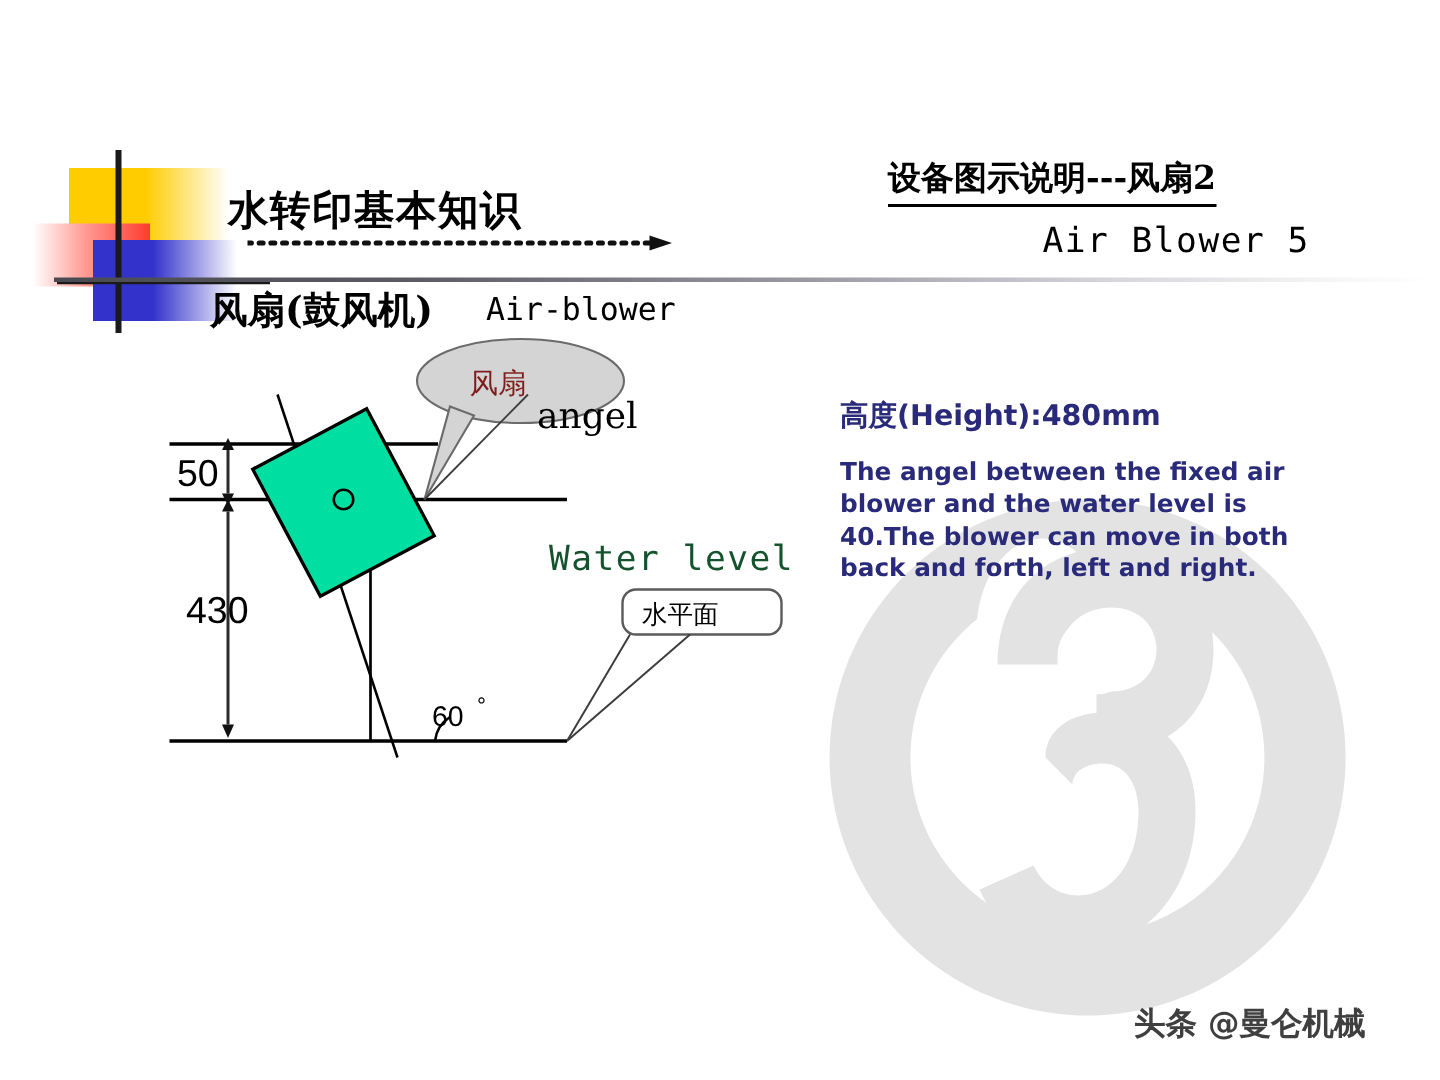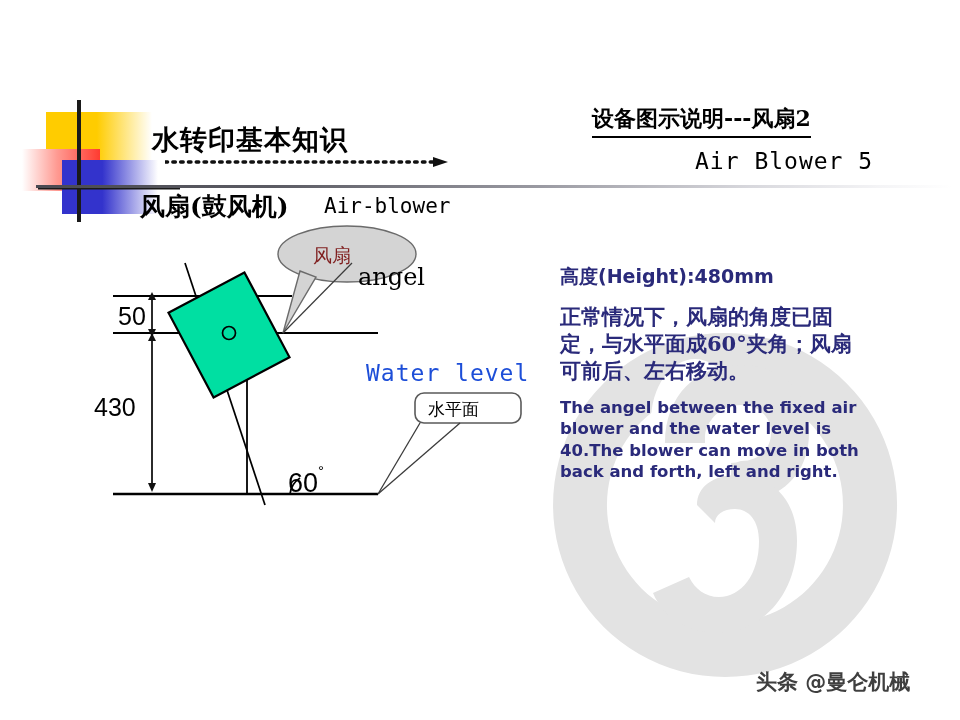--- a/index.html
+++ b/index.html
@@ -127,26 +127,26 @@
     height: 310px;
     z-index: 2;
   }
   .dim-label {
     position: absolute;
     font-family: "Liberation Sans", "DejaVu Sans", sans-serif;
     color: #000000;
     z-index: 3;
   }
   .dim-50 { left: 118px; top: 302px; font-size: 25px; }
-  .dim-430 { left: 94px; top: 393px; font-size: 25px; }
+  .dim-430 { left: 124px; top: 393px; font-size: 25px; }
   .ang-60 {
     position: absolute;
     left: 288px; top: 468px;
     font-family: "Liberation Sans", "DejaVu Sans", sans-serif;
-    font-size: 27px;
+    font-size: 19px;
     color: #000000;
     z-index: 3;
   }
   .ang-deg {
     position: absolute;
     left: 318px; top: 462px;
     font-family: "Liberation Sans", "DejaVu Sans", sans-serif;
     font-size: 15px;
     color: #000000;
     z-index: 3;
@@ -166,21 +166,21 @@
     font-size: 24px;
     color: #000000;
     z-index: 4;
   }
   .water-en {
     position: absolute;
     left: 366px; top: 360px;
     font-family: "DejaVu Sans Mono", "Liberation Mono", monospace;
     font-size: 23px;
     letter-spacing: 1px;
-    color: #1d4ed8;
+    color: #14532d;
     z-index: 3;
   }
   .water-cn {
     position: absolute;
     left: 428px; top: 398px;
     font-family: Liberation Sans, sans-serif;
     font-size: 17px;
     color: #000000;
     z-index: 4;
   }
@@ -342,19 +342,18 @@
   <div class="ang-deg">°</div>
 
   <div class="callout-cn">风扇</div>
   <div class="callout-en">angel</div>
 
   <div class="water-en">Water  level</div>
   <div class="water-cn">水平面</div>
 
   <div class="info">
     <div class="info-line">高度(Height):480mm</div>
-    <div class="info-para-cn">正常情况下，风扇的角度已固定，与水平面成60°夹角；风扇可前后、左右移动。</div>
     <div class="info-para-en">The  angel between the  fixed air  blower and  the  water level is 40.The  blower  can move   in  both  back  and forth,  left  and  right.</div>
   </div>
 
   <div class="footer">头条 @曼仑机械</div>
 
 </div>
 
 </body></html>

